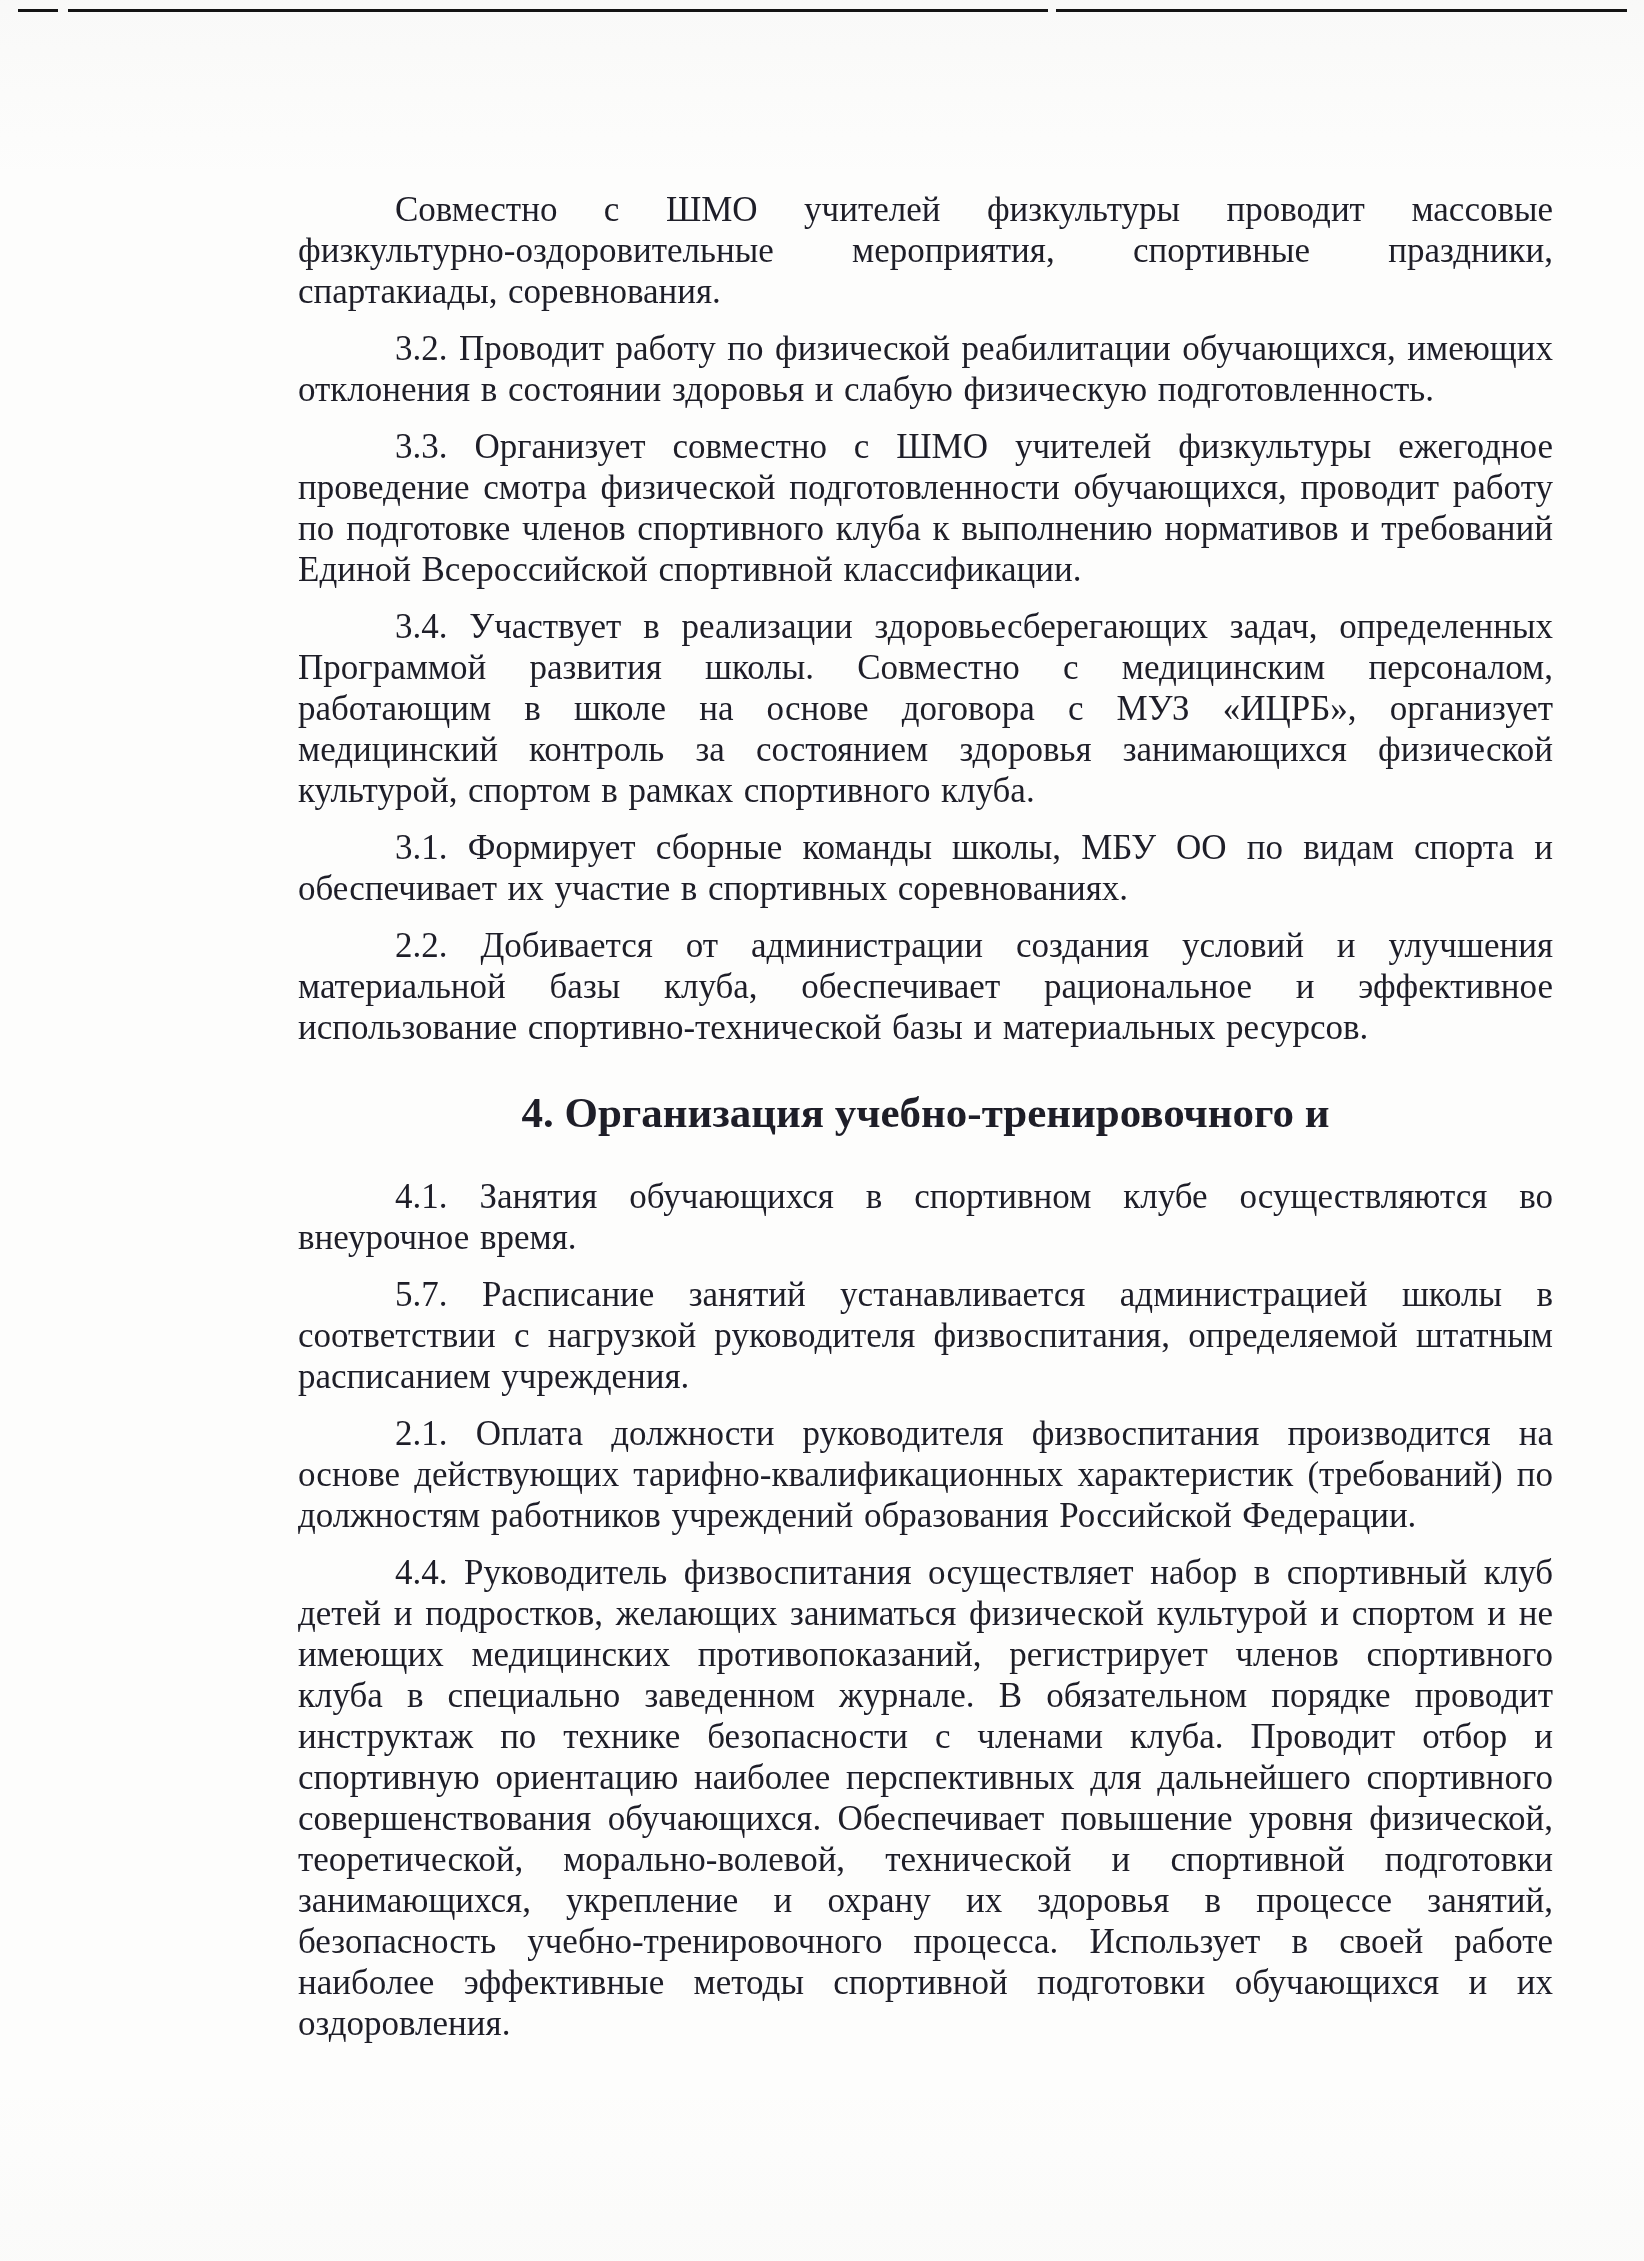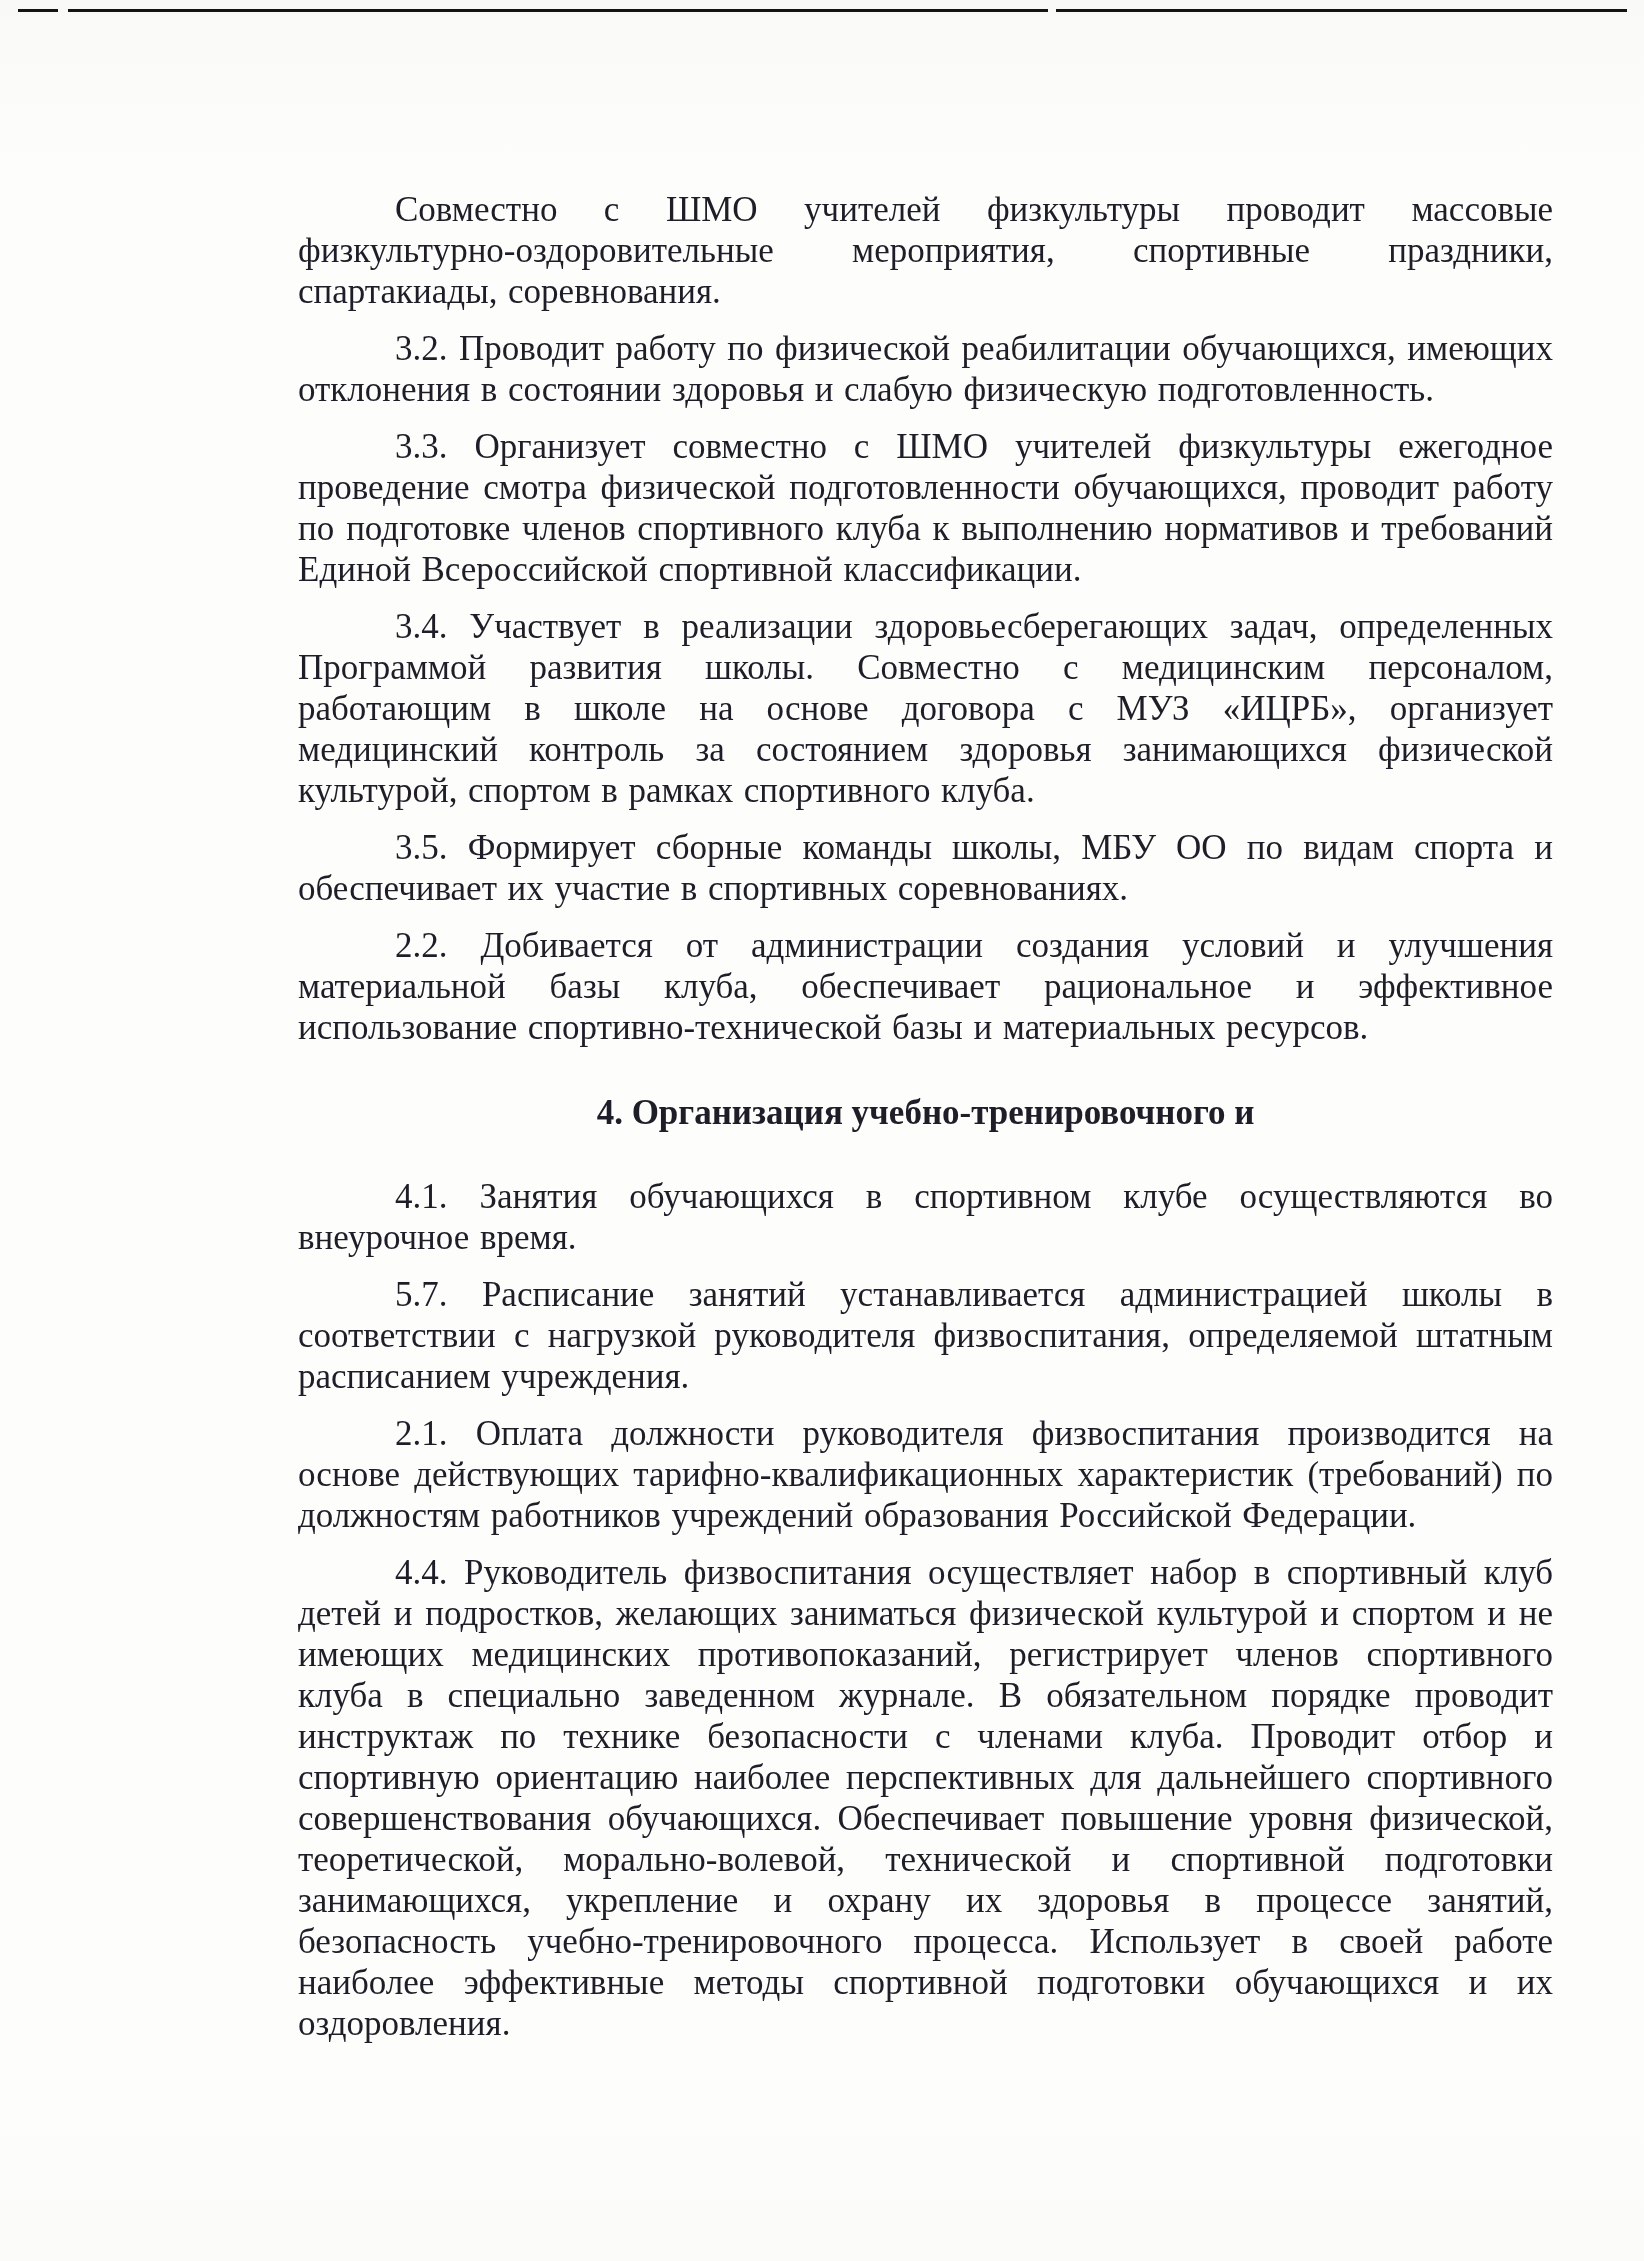--- a/index.html
+++ b/index.html
@@ -45,21 +45,21 @@
     line-height: 41px;
     text-align: justify;
   }
   .para {
     margin: 16px;
     padding: 0;
     text-indent: 97px;
     word-spacing: 1.9px;
   }
   .heading {
-    font-size: 35px;
+    font-size: 43px;
     line-height: 41px;
     font-weight: bold;
     text-align: center;
     text-indent: 0;
     margin: 44px 0 43px 0;
   }
   .heading-line {
     display: block;
   }
 </style>
@@ -69,21 +69,21 @@
 <main>
 
   <div class="top-rule"></div>
 
   <section class="text-block">
 
     <p class="para">Совместно с ШМО учителей физкультуры проводит массовые физкультурно-оздоровительные мероприятия, спортивные праздники, спартакиады, соревнования.</p>
     <p class="para">3.2. Проводит работу по физической реабилитации обучающихся, имеющих отклонения в состоянии здоровья и слабую физическую подготовленность.</p>
     <p class="para">3.3. Организует совместно с ШМО учителей физкультуры ежегодное проведение смотра физической подготовленности обучающихся, проводит работу по подготовке членов спортивного клуба к выполнению нормативов и требований Единой Всероссийской спортивной классификации.</p>
     <p class="para">3.4. Участвует в реализации здоровьесберегающих задач, определенных Программой развития школы. Совместно с медицинским персоналом, работающим в школе на основе договора с МУЗ «ИЦРБ», организует медицинский контроль за состоянием здоровья занимающихся физической культурой, спортом в рамках спортивного клуба.</p>
-    <p class="para">3.5. Формирует сборные команды школы, МБУ ОО по видам спорта и обеспечивает их участие в спортивных соревнованиях.</p>
+    <p class="para">3.1. Формирует сборные команды школы, МБУ ОО по видам спорта и обеспечивает их участие в спортивных соревнованиях.</p>
     <p class="para">2.2. Добивается от администрации создания условий и улучшения материальной базы клуба, обеспечивает рациональное и эффективное использование спортивно-технической базы и материальных ресурсов.</p>
 
     <h2 class="heading">
       <span class="heading-line">4. Организация учебно-тренировочного и</span>
     </h2>
 
     <p class="para">4.1. Занятия обучающихся в спортивном клубе осуществляются во внеурочное время.</p>
     <p class="para">5.7. Расписание занятий устанавливается администрацией школы в соответствии с нагрузкой руководителя физвоспитания, определяемой штатным расписанием учреждения.</p>
     <p class="para">2.1. Оплата должности руководителя физвоспитания производится на основе действующих тарифно-квалификационных характеристик (требований) по должностям работников учреждений образования Российской Федерации.</p>
     <p class="para">4.4. Руководитель физвоспитания осуществляет набор в спортивный клуб детей и подростков, желающих заниматься физической культурой и спортом и не имеющих медицинских противопоказаний, регистрирует членов спортивного клуба в специально заведенном журнале. В обязательном порядке проводит инструктаж по технике безопасности с членами клуба. Проводит отбор и спортивную ориентацию наиболее перспективных для дальнейшего спортивного совершенствования обучающихся. Обеспечивает повышение уровня физической, теоретической, морально-волевой, технической и спортивной подготовки занимающихся, укрепление и охрану их здоровья в процессе занятий, безопасность учебно-тренировочного процесса. Использует в своей работе наиболее эффективные методы спортивной подготовки обучающихся и их оздоровления.</p>

